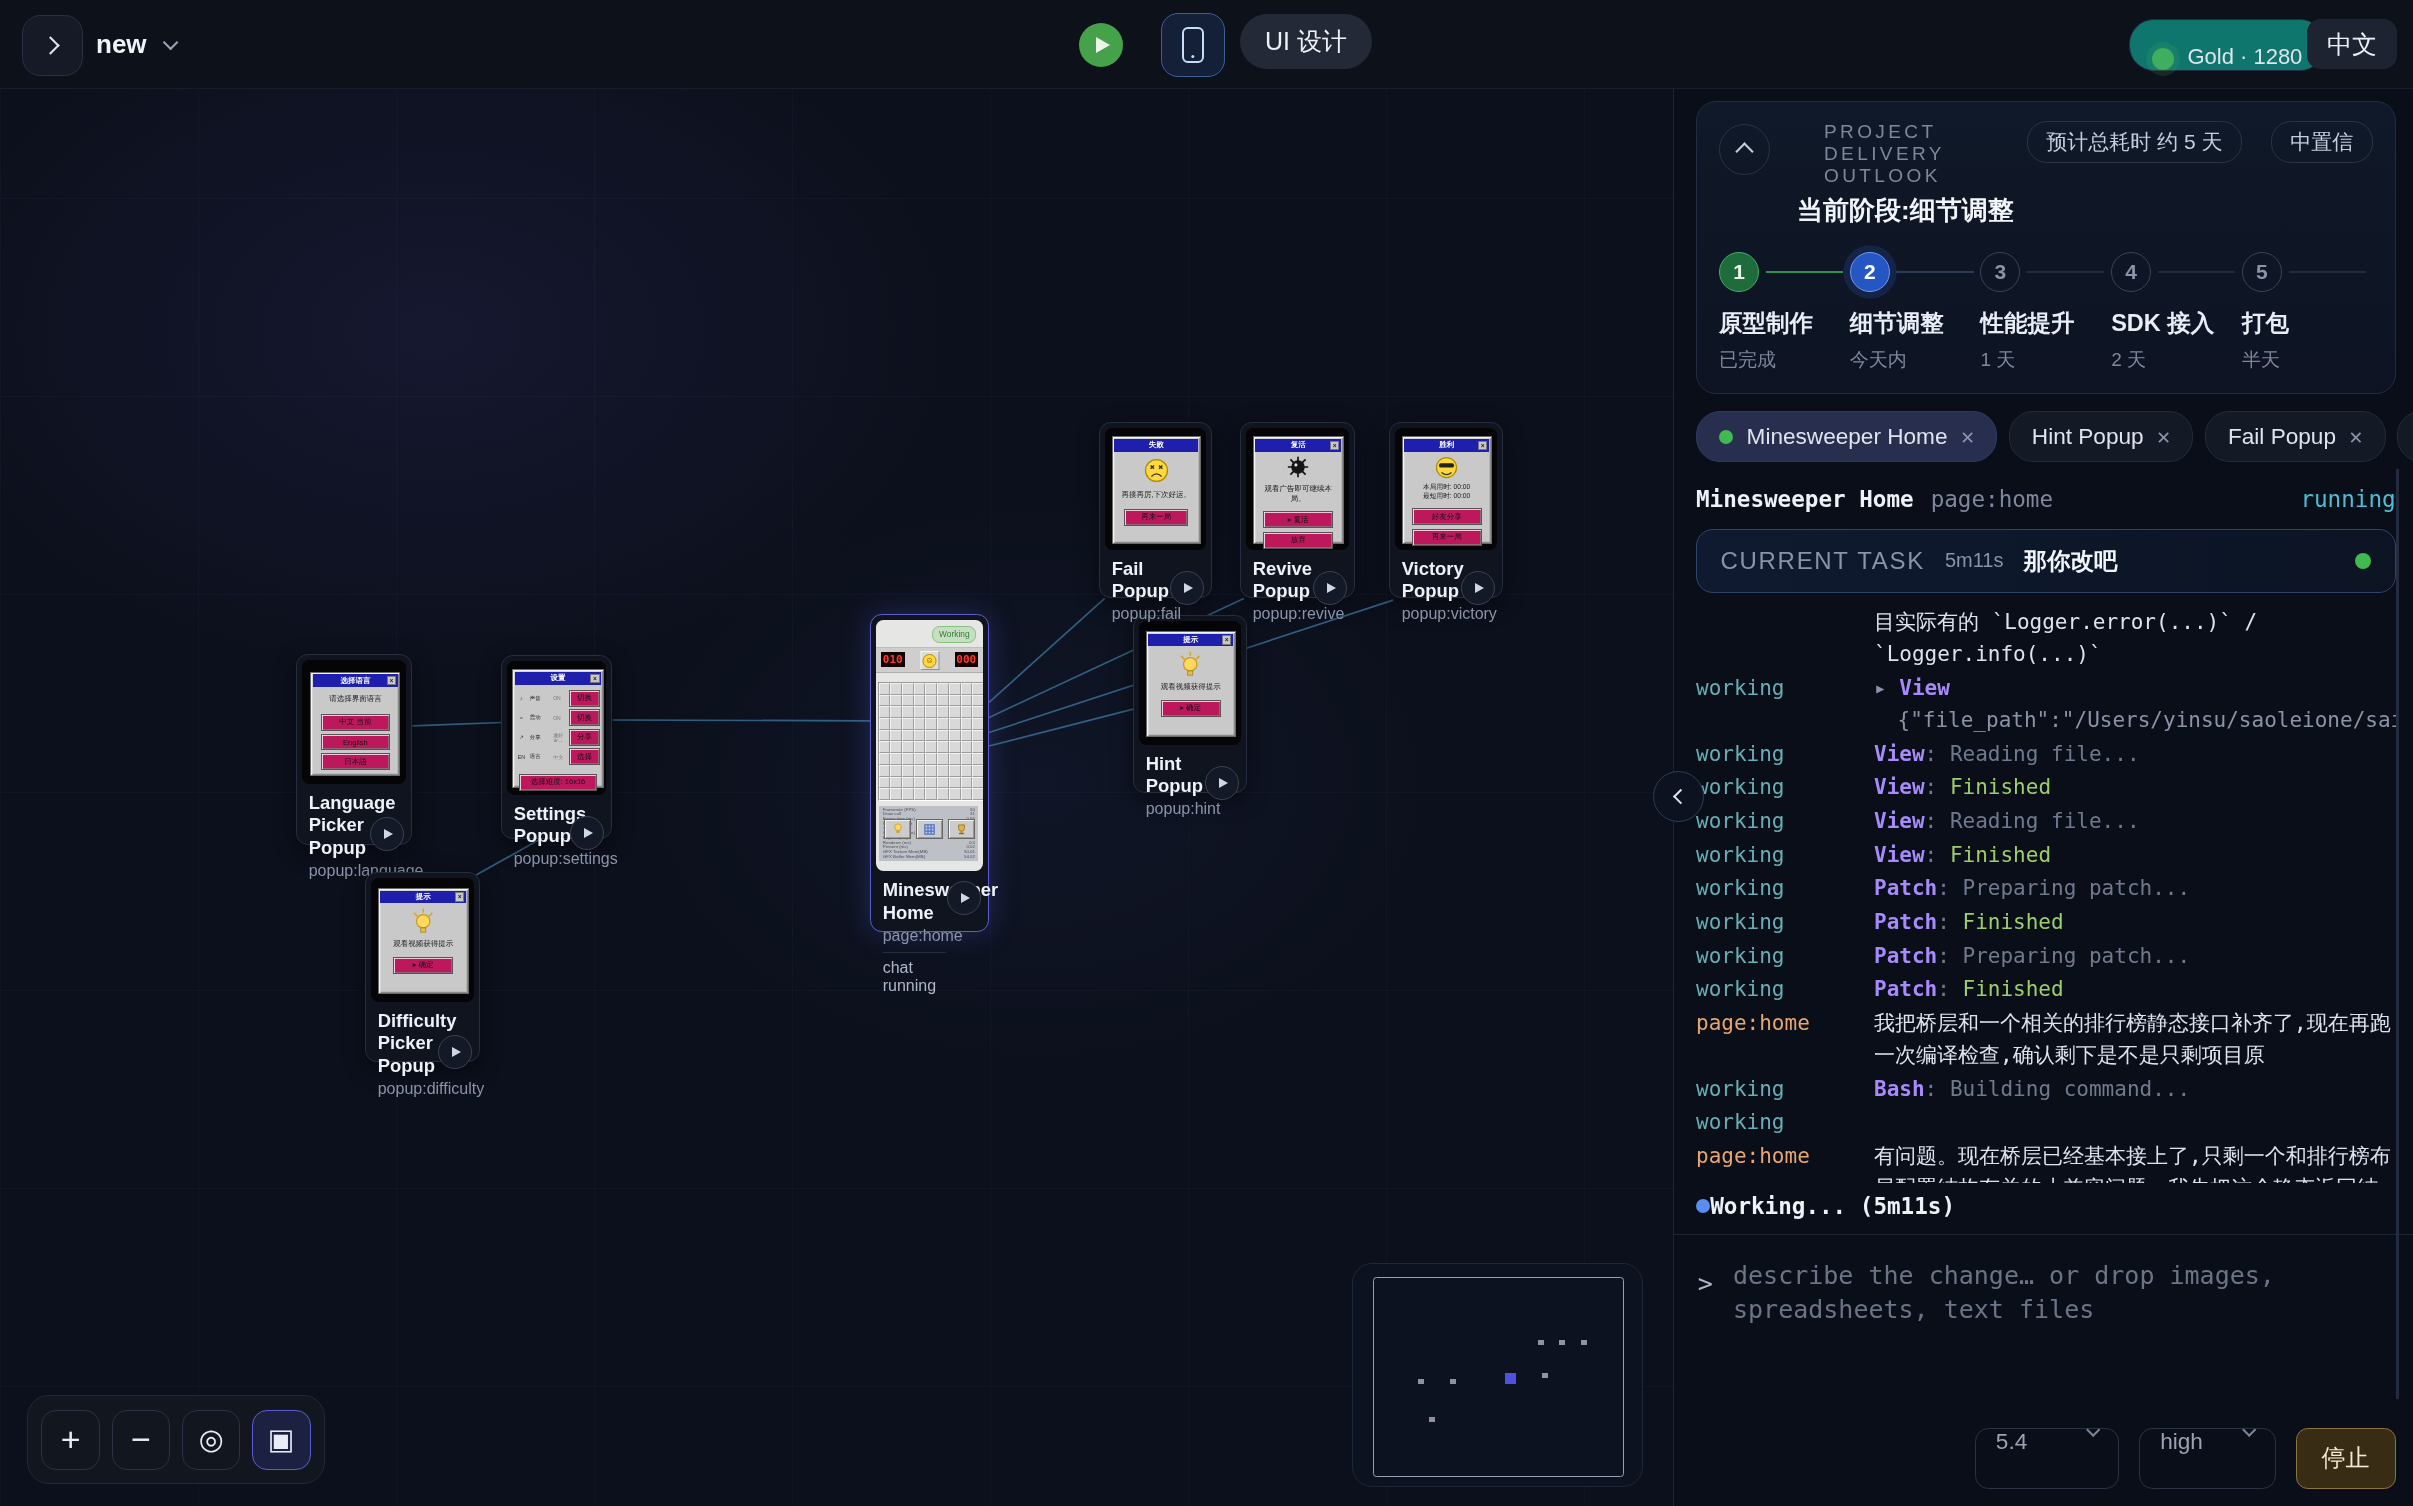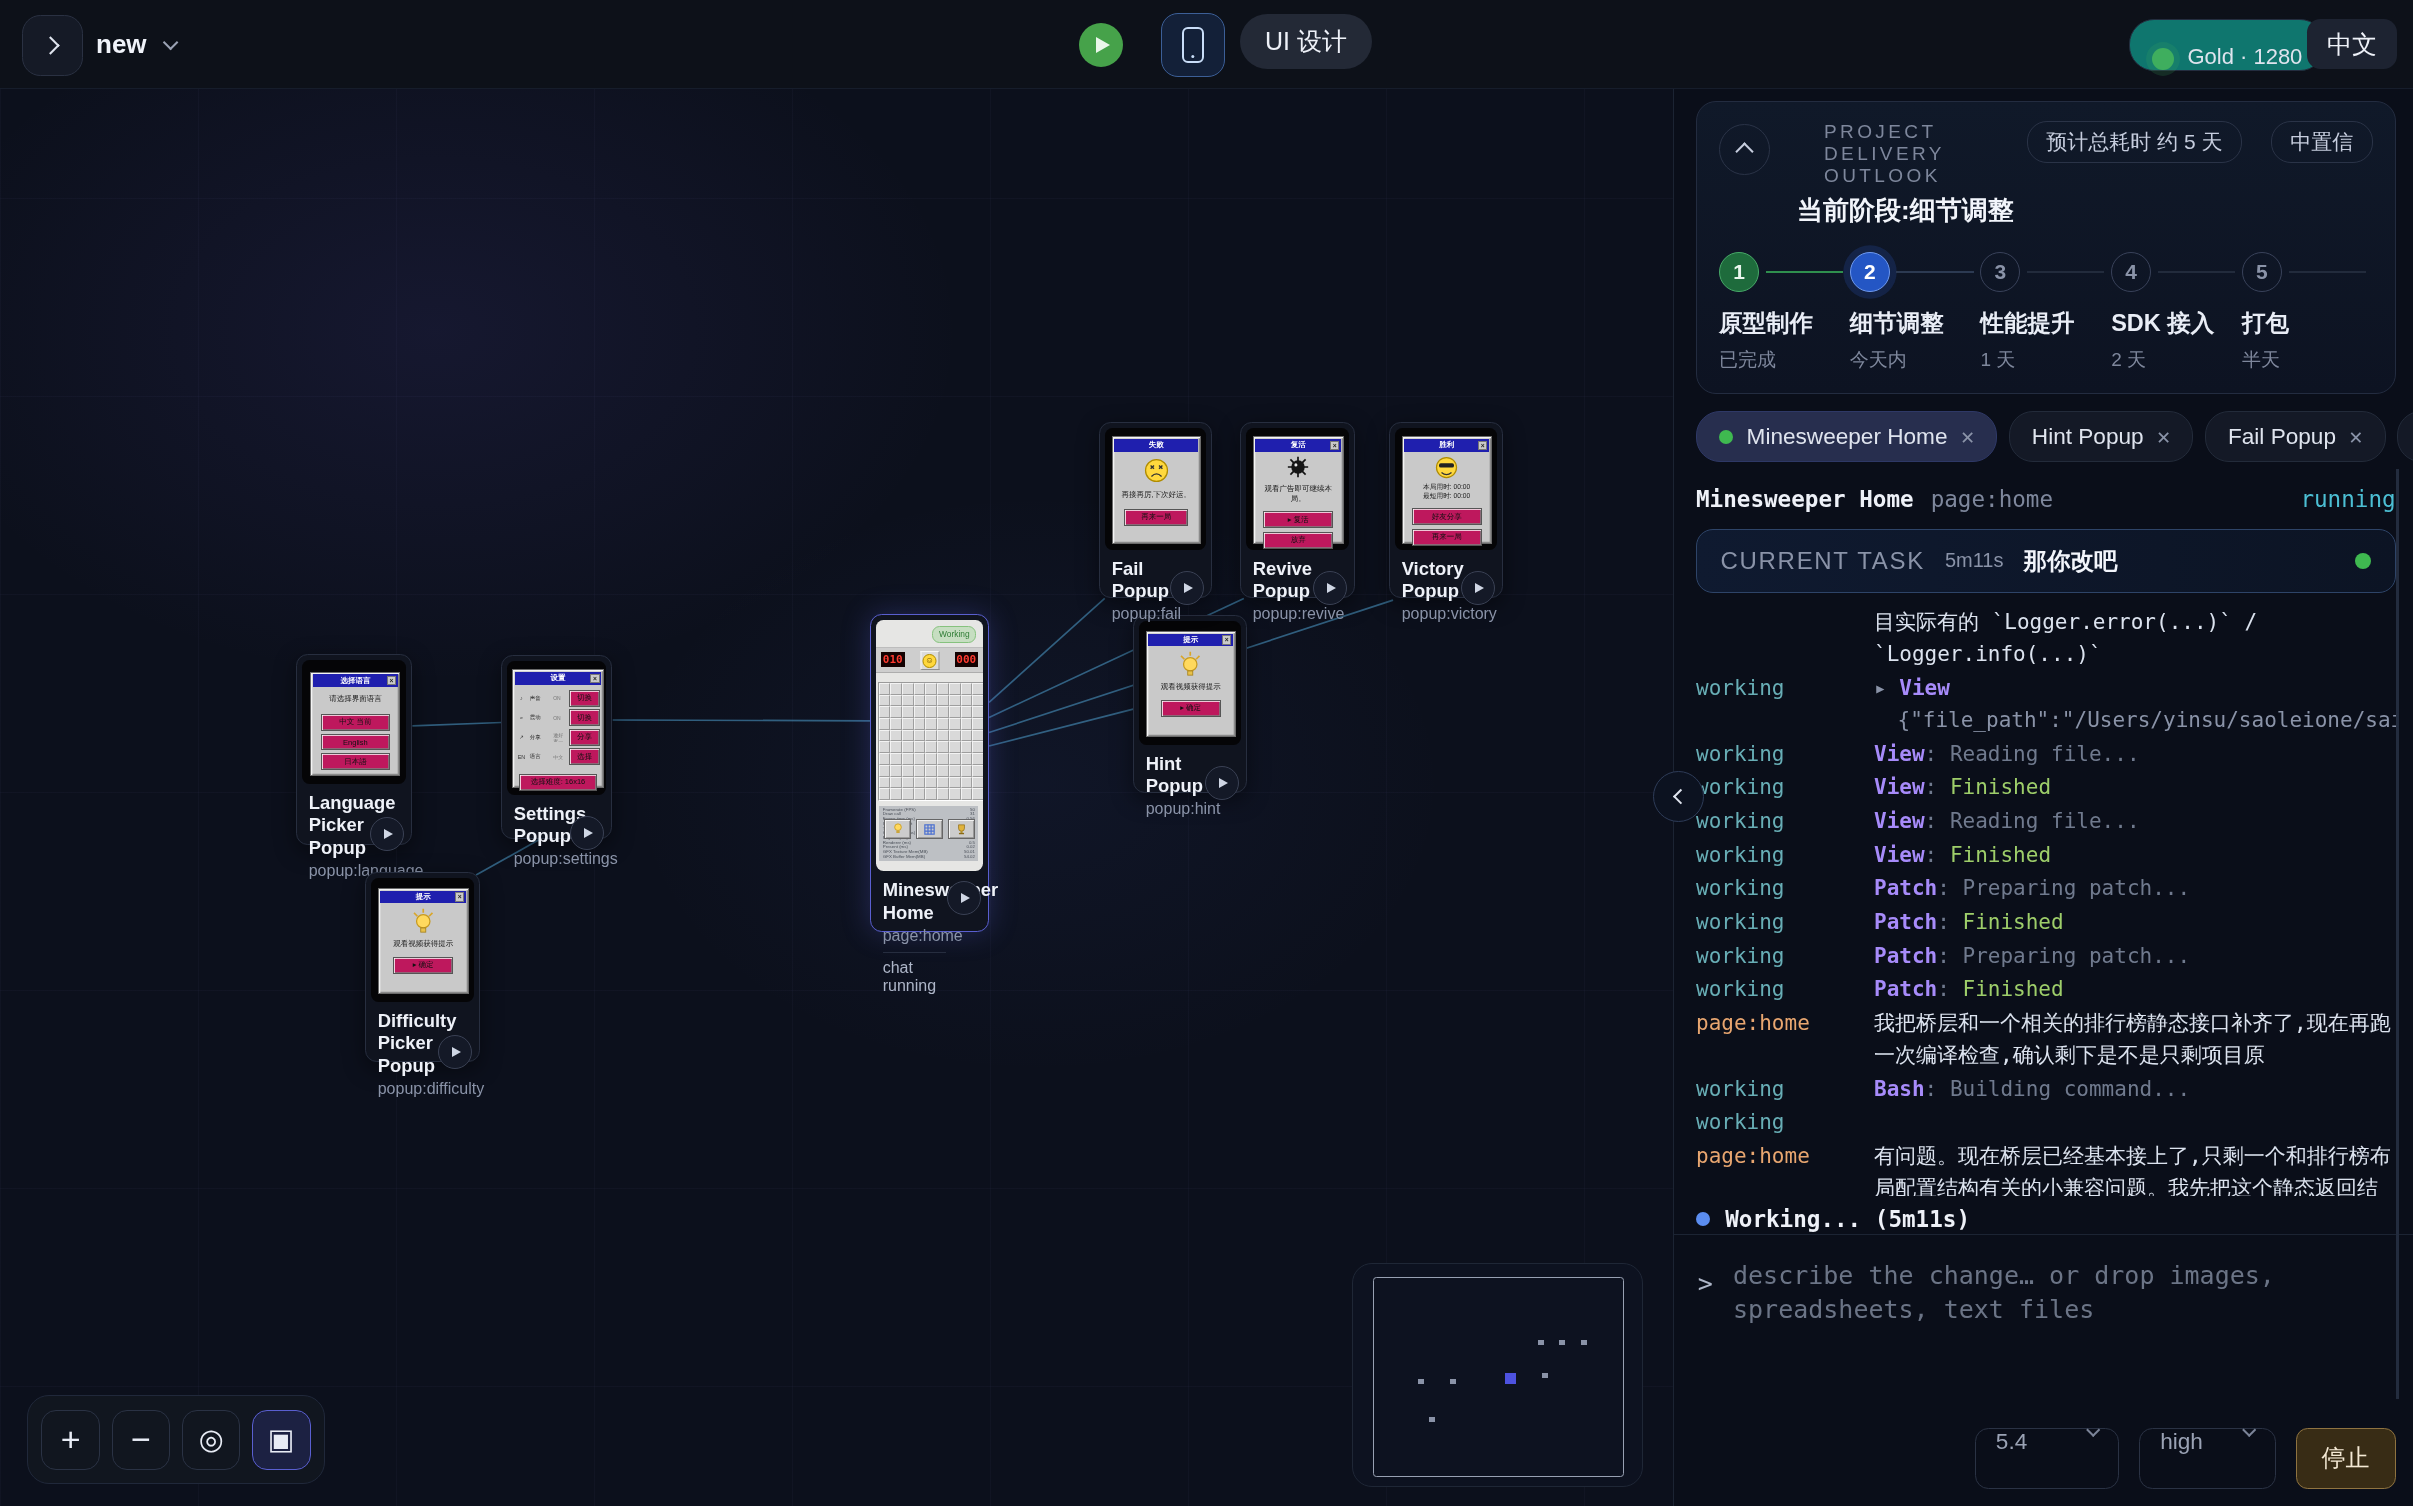--- a/index.html
+++ b/index.html
@@ -102,21 +102,21 @@
   .log-row{display:flex;margin:1.7px 0;}
   .log-label{width:178px;flex:0 0 auto;color:#68aeb6;}
   .log-label.page{color:#e8a670;}
   .log-content{flex:1;min-width:0;color:#dce3ef;word-break:break-word;}
   .tool{color:#a78bfa;font-weight:bold;}
   .dim{color:#707a8e;}
   .ok{color:#9ece6a;}
   .argline{color:#8a93a8;white-space:nowrap;overflow:hidden;padding-left:23.5px;}
   .caretmark{color:#8a93a8;}
   
-  .statusrow{flex:0 0 auto;display:flex;align-items:center;gap:15px;margin:10px 0 2px;
+  .statusrow{flex:0 0 auto;display:flex;align-items:center;margin:10px 0 15px;
     font-family:"DejaVu Sans Mono",monospace;font-size:22.6px;font-weight:bold;color:#eef1f8;}
   .statusrow .bdot{width:14.2px;height:14.2px;border-radius:50%;background:#5b8df0;}
   .panel-div{height:0.8px;background:#1c2433;margin:0 -18.4px 0 -22px;flex:0 0 auto;}
   .inputarea{flex:0 0 auto;height:164px;position:relative;padding-top:23.5px;}
   .prompt{position:absolute;left:1.7px;top:34px;font-family:"DejaVu Sans Mono",monospace;font-size:25px;color:#aeb6c8;}
   .inputarea textarea{position:absolute;left:35px;top:22px;width:587px;height:126px;background:transparent;border:none;outline:none;
     resize:none;font-family:"DejaVu Sans Mono",monospace;font-size:25px;line-height:34px;color:#dce3ef;}
   .inputarea textarea::placeholder{color:#6b7486;}
   
   .controls{flex:0 0 auto;display:flex;justify-content:flex-end;align-items:center;gap:20px;margin:5px 0 18.4px;}

